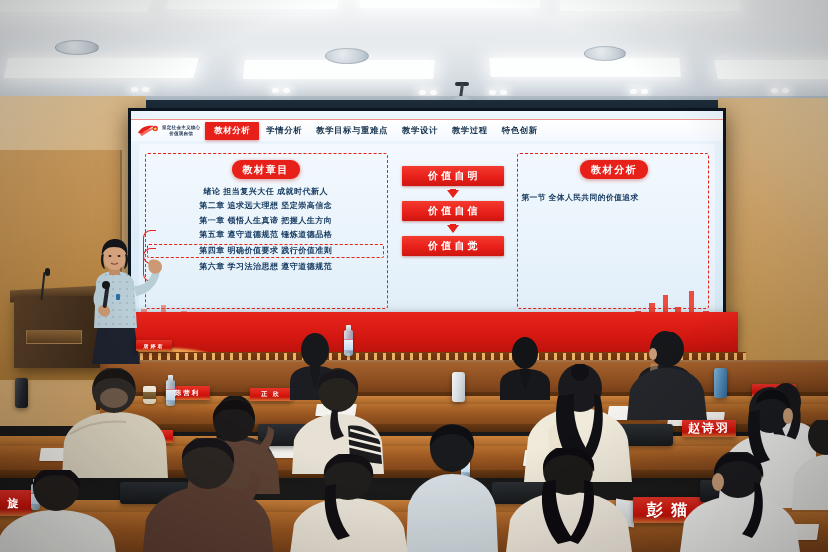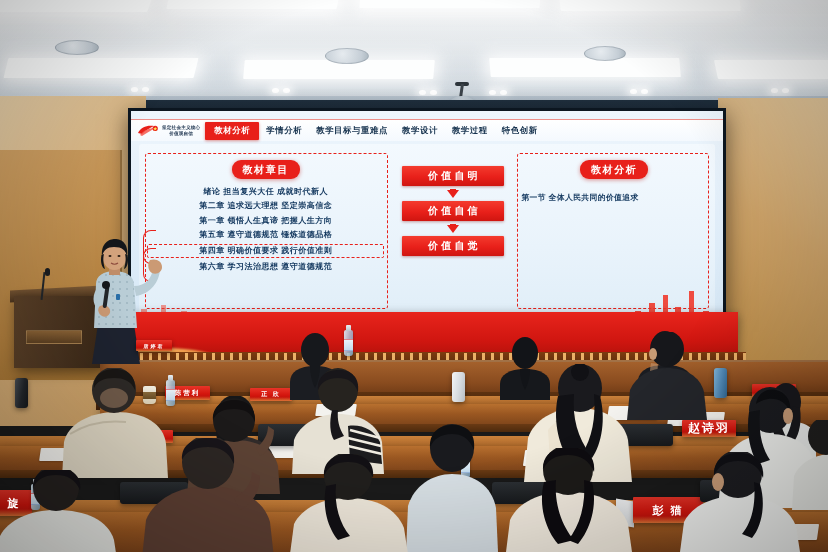--- a/index.html
+++ b/index.html
@@ -523,21 +523,21 @@
   <div class="paper" style="left:608px; top:406px; width:50px; height:14px;"></div>
   <div class="paper" style="left:668px; top:412px; width:56px; height:14px;"></div>
   <div class="paper" style="left:252px; top:444px; width:56px; height:14px;"></div>
   <div class="paper" style="left:40px;  top:448px; width:52px; height:13px;"></div>
   <div class="paper" style="left:524px; top:450px; width:66px; height:16px;"></div>
   <div class="paper" style="left:316px; top:404px; width:40px; height:12px;"></div>
   <div class="paper" style="left:760px; top:524px; width:58px; height:16px;"></div>
 
   <div class="plate-fold" style="left:616px; top:500px; width:18px; height:26px; transform:skewY(10deg);"></div>
   <div class="plate" style="left:633px; top:497px; width:70px; height:26px;">
-    <span style="font-size:11px;">彭 猫</span>
+    <span style="font-size:16px;">彭 猫</span>
   </div>
 
   <div class="plate" style="left:682px; top:420px; width:54px; height:17px;">
     <span style="font-size:12px;">赵诗羽</span>
   </div>
 
   <div class="plate" style="left:165px; top:386px; width:45px; height:14px;">
     <span style="font-size:6.5px;">陈营利</span>
   </div>
 

